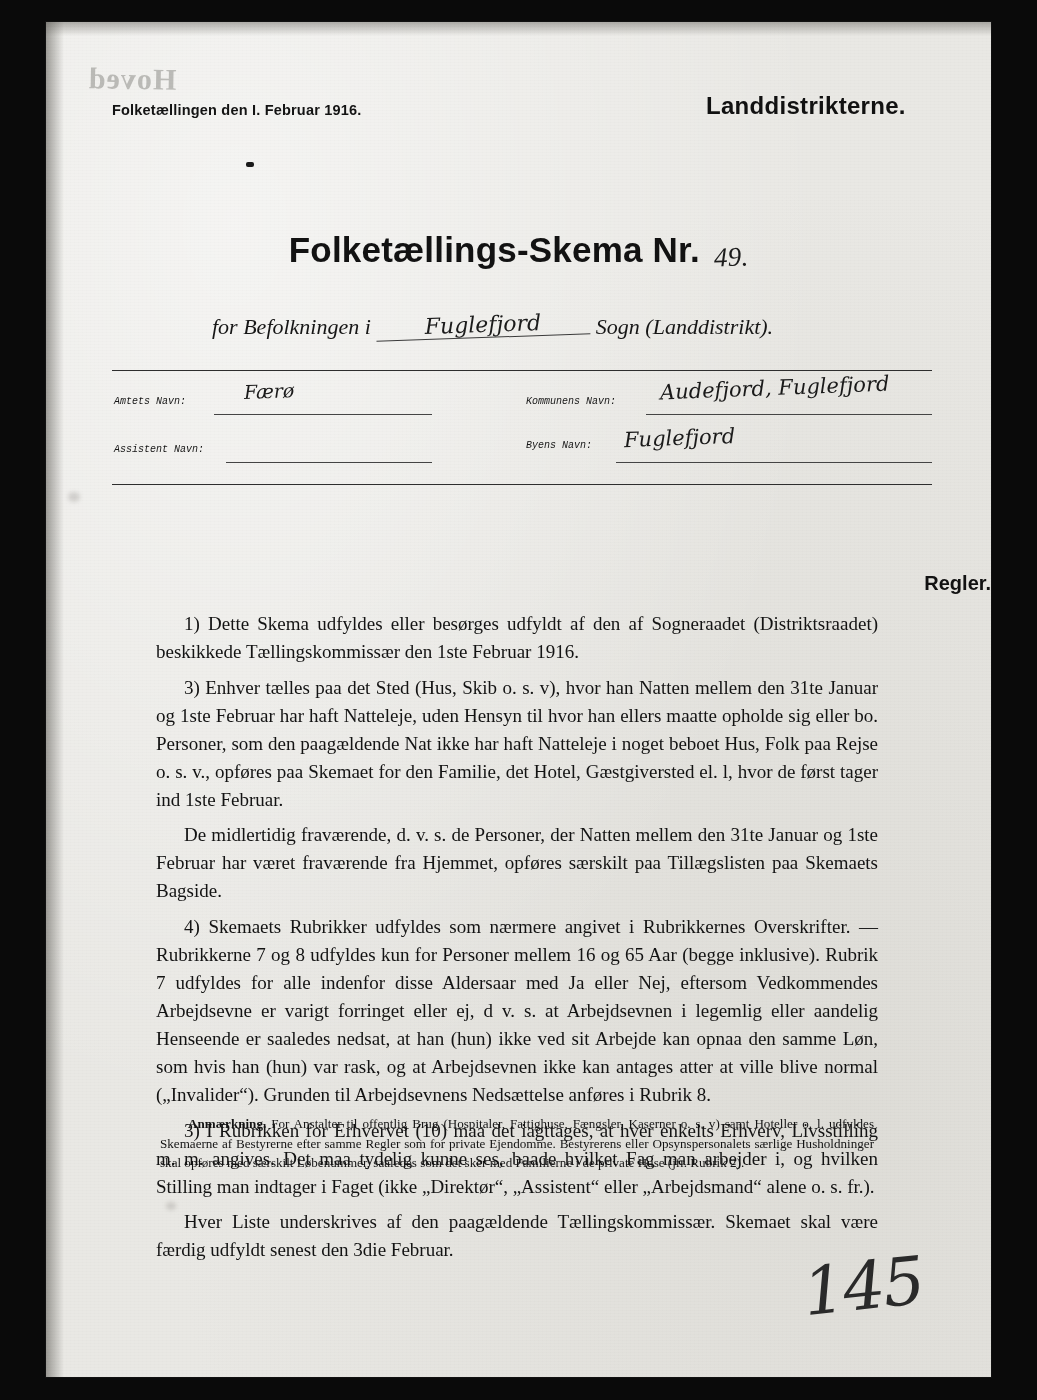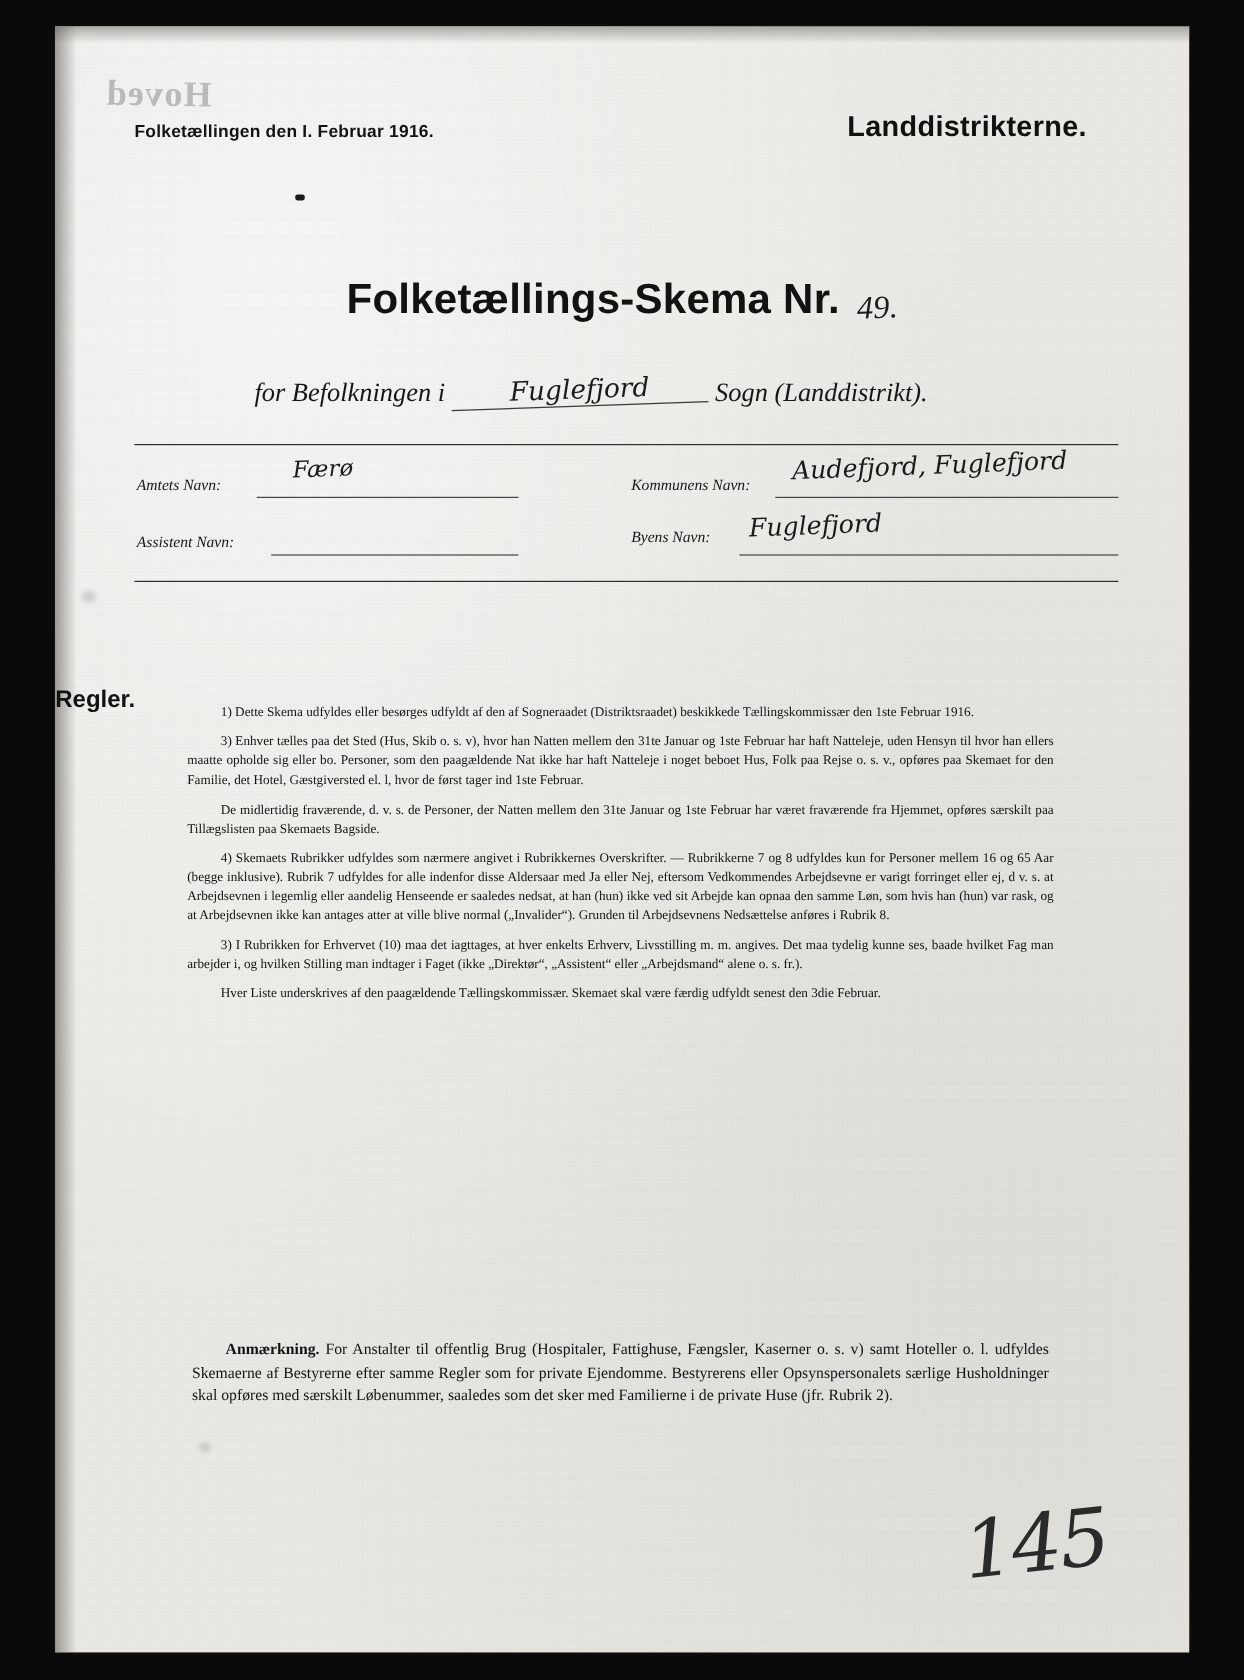--- a/index.html
+++ b/index.html
@@ -139,53 +139,54 @@
     transform: rotate(-2deg);
     display: inline-block;
   }
   .rule {
     position: absolute;
     background: #2e2e2e;
     height: 1px;
   }
   .field-label {
     position: absolute;
-    font-size: 13px;
+    font-size: 10px;
     font-style: italic;
     color: #161616;
+    font-family: Liberation Mono, monospace;
   }
   .field-line {
     position: absolute;
     border-bottom: 1px solid #444;
   }
   .field-val {
     position: absolute;
     font-family: "DejaVu Serif", serif;
     font-style: italic;
     font-size: 19px;
     color: #1a1a1a;
     transform: rotate(-2.2deg);
     white-space: nowrap;
   }
   .regler {
     position: absolute;
     left: 0; right: 0;
     top: 550px;
-    text-align: left;
+    text-align: right;
     font-family: "Liberation Sans", sans-serif;
     font-weight: bold;
     font-size: 20px;
     color: #121212;
   }
   .body-text {
     position: absolute;
     left: 110px;
-    top: 564px;
+    top: 588px;
     width: 722px;
-    font-size: 11px;
+    font-size: 19px;
     line-height: 1.47;
     color: #131313;
     text-align: justify;
     font-family: "Liberation Serif", serif;
   }
   .body-text p {
     margin: 0 0 8px 0;
     text-indent: 28px;
   }
   .sp { letter-spacing: 1.6px; }

